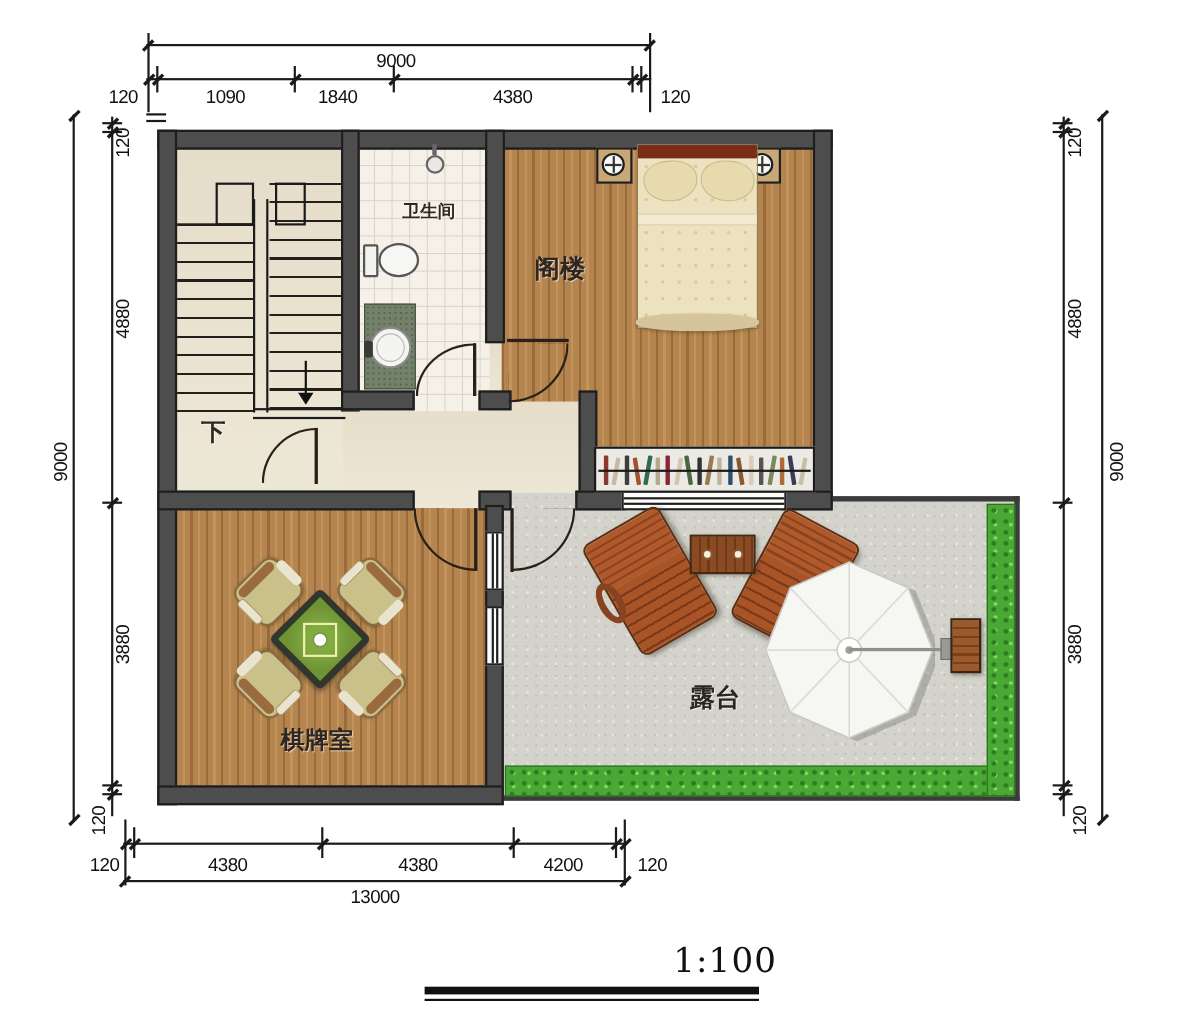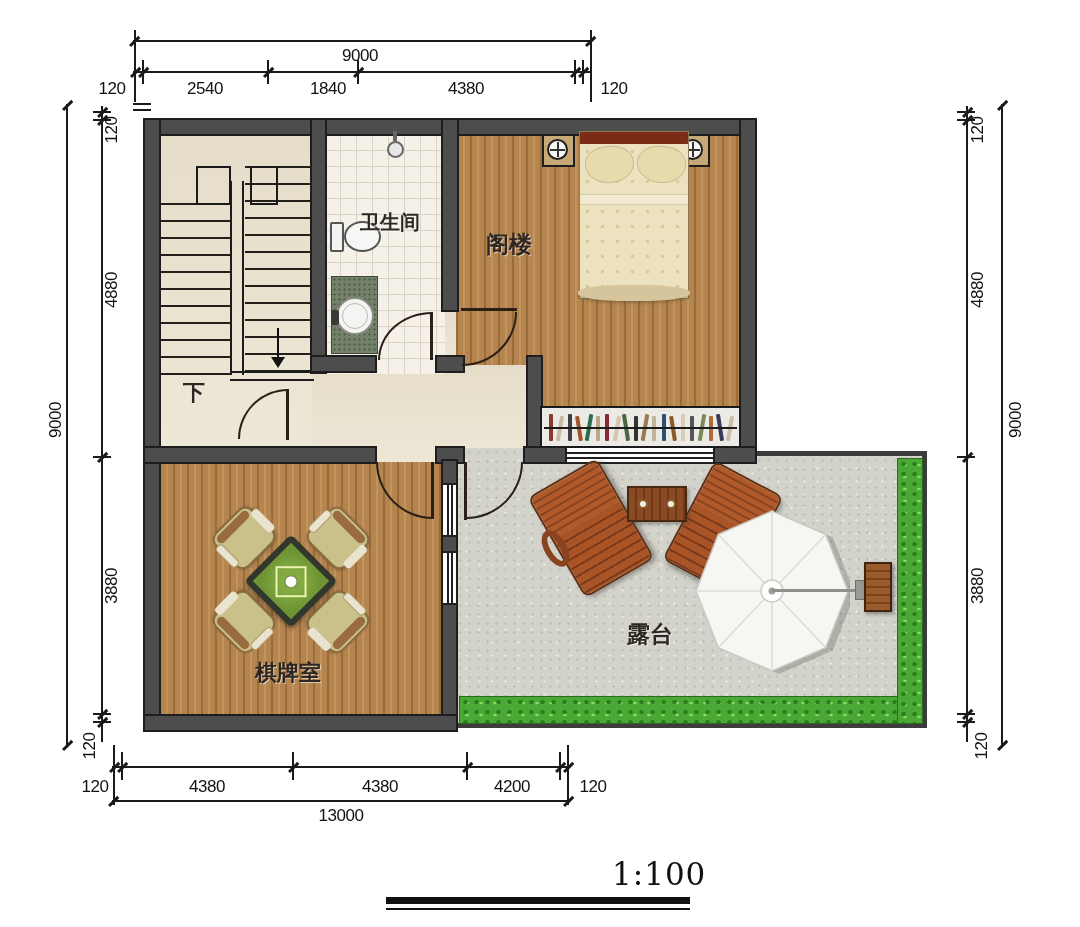--- a/index.html
+++ b/index.html
@@ -227,21 +227,21 @@
         <line x1="78" y1="83" x2="131.7" y2="26.4"></line>
     </g>
     <circle cx="78" cy="83" r="11" fill="#ffffff" stroke="#cfcfc9" stroke-width="1.5"></circle>
     <circle cx="78" cy="83" r="3.5" fill="#a0a09a"></circle>
   </svg>
   <div class="abs" style="left:772px;top:589px;width:94px;height:3px;background:#8f8f8b;"></div>
   <div class="abs" style="left:855px;top:580px;width:10px;height:18px;background:#9a9a96;border:1px solid #6e6e6a;"></div>
   <div class="sidetable" style="left:864px;top:562px;width:28px;height:50px;"></div>
 
   <div class="lbl" style="left:176px;top:380px;width:36px;height:26px;font-size:22px;">下</div>
-  <div class="lbl" style="left:347px;top:180px;width:86px;height:24px;font-size:20px;margin-top:30px;">卫生间</div>
+  <div class="lbl" style="left:347px;top:180px;width:86px;height:24px;font-size:16px;">卫生间</div>
   <div class="lbl" style="left:477px;top:230px;width:64px;height:28px;font-size:23px;">阁楼</div>
   <div class="lbl" style="left:240px;top:660px;width:96px;height:26px;font-size:22px;">棋牌室</div>
   <div class="lbl" style="left:618px;top:620px;width:64px;height:28px;font-size:23px;">露台</div>
 
   <div class="dl" style="left:133px;top:40px;width:459px;height:2px;"></div>
   <div class="sl" style="left:128px;top:40px;"></div>
   <div class="sl" style="left:584px;top:40px;"></div>
   <div class="dim" style="left:334px;top:46px;width:52px;height:20px;">9000</div>
   <div class="dl" style="left:133px;top:71px;width:459px;height:2px;"></div>
   <div class="dl" style="left:134px;top:30px;width:2px;height:72px;"></div>
@@ -251,22 +251,22 @@
   <div class="dl" style="left:357px;top:60px;width:2px;height:24px;"></div>
   <div class="dl" style="left:574px;top:60px;width:2px;height:24px;"></div>
   <div class="dl" style="left:582px;top:60px;width:2px;height:24px;"></div>
   <div class="sl" style="left:129px;top:71px;"></div>
   <div class="sl" style="left:137px;top:71px;"></div>
   <div class="sl" style="left:262px;top:71px;"></div>
   <div class="sl" style="left:352px;top:71px;"></div>
   <div class="sl" style="left:569px;top:71px;"></div>
   <div class="sl" style="left:577px;top:71px;"></div>
   <div class="dim" style="left:95px;top:80px;width:34px;height:18px;">120</div>
-  <div class="dim" style="left:183px;top:80px;width:44px;height:18px;">2540</div>
-  <div class="dim" style="left:306px;top:80px;width:44px;height:18px;">1840</div>
+  <div class="dim" style="left:183px;top:80px;width:44px;height:18px;">1090</div>
+  <div class="dim" style="left:285px;top:80px;width:44px;height:18px;">1840</div>
   <div class="dim" style="left:444px;top:80px;width:44px;height:18px;">4380</div>
   <div class="dim" style="left:597px;top:80px;width:34px;height:18px;">120</div>
   <div class="dl" style="left:133px;top:103px;width:18px;height:2px;"></div>
   <div class="dl" style="left:133px;top:109px;width:18px;height:2px;"></div>
 
   <div class="dl" style="left:112px;top:766px;width:458px;height:2px;"></div>
   <div class="dl" style="left:113px;top:745px;width:2px;height:60px;"></div>
   <div class="dl" style="left:567px;top:745px;width:2px;height:60px;"></div>
   <div class="dl" style="left:121px;top:752px;width:2px;height:28px;"></div>
   <div class="dl" style="left:292px;top:752px;width:2px;height:28px;"></div>

